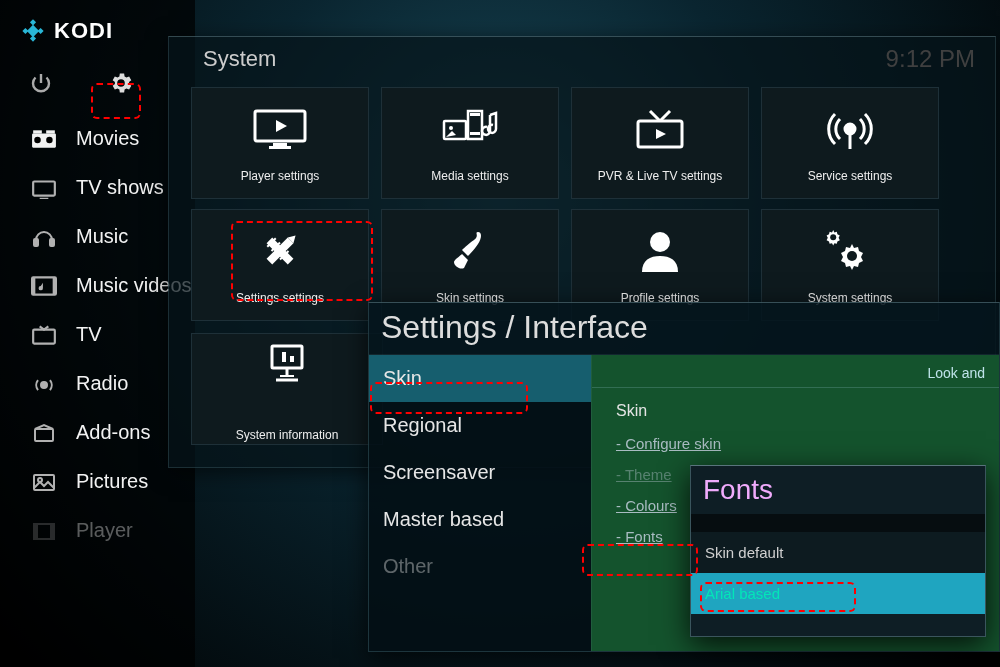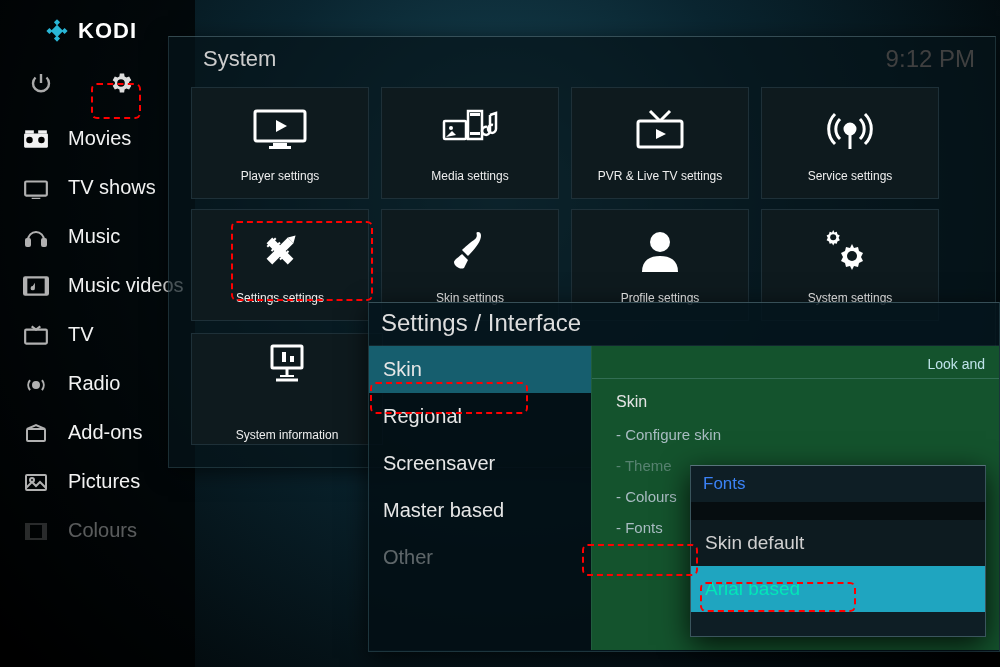--- a/index.html
+++ b/index.html
@@ -11,35 +11,36 @@
     overflow: hidden;
     position: relative;
   }
   .sidebar {
     position: absolute; left: 0; top: 0; width: 195px; height: 667px;
     background: rgba(0,0,0,0.70);
     padding: 18px 0 0 0;
     z-index: 1;
   }
   .logo-row {
-    display: flex; align-items: flex-start; padding: 0 0 18px 44px;
+    display: flex; align-items: flex-start; padding: 0 0 18px 20px;
     gap: 8px;
   }
   .logo-row .brand { font-size: 22px; font-weight: bold; letter-spacing: 1px; }
   .toprow {
     display: flex; gap: 54px; padding: 8px 0 18px 28px;
   }
   .toprow .ico { width: 26px; height: 26px; display:flex; align-items:center; justify-content:center; position:relative; }
   .nav-item {
     display:flex; align-items:center; gap:18px;
     padding: 13px 0 13px 22px;
     font-size: 20px;
     color:#fff;
     opacity: .95;
     cursor:pointer;
+    margin-left:8px;
   }
   .nav-item .nicon { width:28px; display:flex; align-items:center; justify-content:center;}
   .nav-item.dim{ opacity:.35;}
   
   .panel-system {
     position:absolute; left:168px; top:36px; width:828px; height:432px;
     background: rgba(5,20,25,0.72);
     border: 1px solid rgba(120,170,180,.2);
     border-top: 1px solid rgba(160,200,210,.3);
     box-shadow: 0 4px 20px rgba(0,0,0,.6);
@@ -71,45 +72,45 @@
     position:absolute; left:368px; top:302px; width:632px; height:350px;
     background: rgba(5,20,28,0.88);
     border:1px solid rgba(120,170,180,.22);
     border-top:1px solid rgba(160,200,210,.32);
     box-shadow: 0 6px 24px rgba(0,0,0,.7);
     z-index:3;
     overflow:hidden;
   }
   .panel-interface .ih {
     padding:6px 10px 8px 12px;
-    font-size:24px; color:#ddd; border-bottom:1px solid rgba(120,170,180,.12);
+    font-size:32px; color:#ddd; border-bottom:1px solid rgba(120,170,180,.12);
   }
   .iface-body { display:flex; height: calc(100% - 44px);}
   .iface-cat { width:222px; background:rgba(0,0,0,.22);}
   .cat-item { padding:12px 14px; font-size:20px; color:#e6e6e6; cursor:pointer; position:relative;}
   .cat-item.active { background:#165e6e;}
   .cat-item.cut { opacity:.4;}
   .iface-right { flex:1; background:#14532d; position:relative; border-left:1px solid rgba(120,170,180,.12);}
   .iface-right .rhead { text-align:right; padding:10px 14px 6px 0; color:#bfe3ea; font-size:14px;}
   .opt-list { padding: 8px 0 0 24px;}
   .opt-head { font-size:16px; color:#e4e4e4; padding-bottom:8px;}
-  .opt-row { font-size:15px; color:#a9bcc2; padding:7px 0;}
+  .opt-row { font-size:15px; color:#a9bcc2; padding:7px 0;text-decoration:underline;}
   
   .panel-fonts {
     position:absolute; left:690px; top:465px; width:296px; height:172px;
     background:#0e1e25;
     border:1px solid rgba(140,190,200,.35);
     border-top:1px solid rgba(180,220,230,.45);
     box-shadow: 0 8px 28px rgba(0,0,0,.8);
     z-index:5;
     overflow:hidden;
   }
-  .panel-fonts .fh { padding:8px 12px; font-size:17px; color:#3b82f6;}
+  .panel-fonts .fh { padding:8px 12px; font-size:28px; color:#f0abfc;}
   .panel-fonts .bar { height:18px; background:rgba(0,0,0,.55);}
-  .fitem { padding:12px 14px; font-size:19px; cursor:pointer;}
+  .fitem { padding:12px 14px; font-size:15px; cursor:pointer;}
   .fitem.default { background:#0d1b20; color:#d0d0d0;}
   .fitem.sel { background:#1fa5c0; color:#03e6b8; position:relative;}
   
   .annot {
     position:absolute; border:2.5px dashed #ff0000; border-radius:6px;
     z-index:20; pointer-events:none;
   }
   svg { display:block;}
 </style>
 </head>
@@ -224,21 +225,21 @@
     <span>Pictures</span>
   </div>
   <div class="nav-item dim">
     <span class="nicon">
         <svg width="24" height="22" viewBox="0 0 24 20" fill="none" stroke="#777" stroke-width="2">
           <rect x="2" y="3" width="20" height="15" rx="1"></rect>
           <rect x="2" y="3" width="3" height="15" fill="#777"></rect>
           <rect x="19" y="3" width="3" height="15" fill="#777"></rect>
         </svg>
       </span>
-    <span>Colours</span>
+    <span>Player</span>
   </div>
 </div>
 
 <div class="panel-system">
   <div class="hdr">
     <span>System</span>
     <span style="font-size:24px;color:#404040;">9:12 PM</span>
   </div>
   <div class="tiles">
     <div class="tile">

